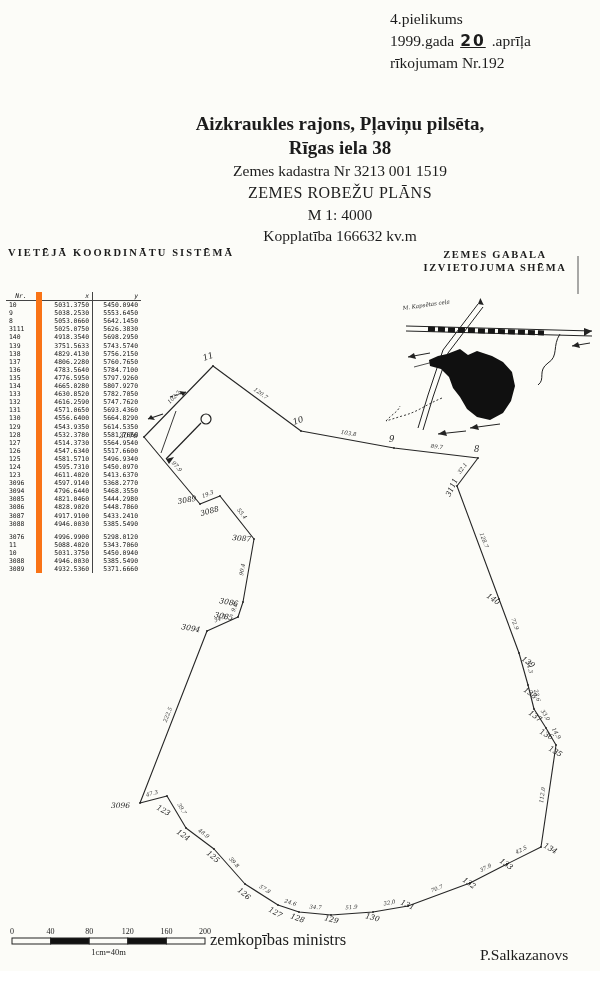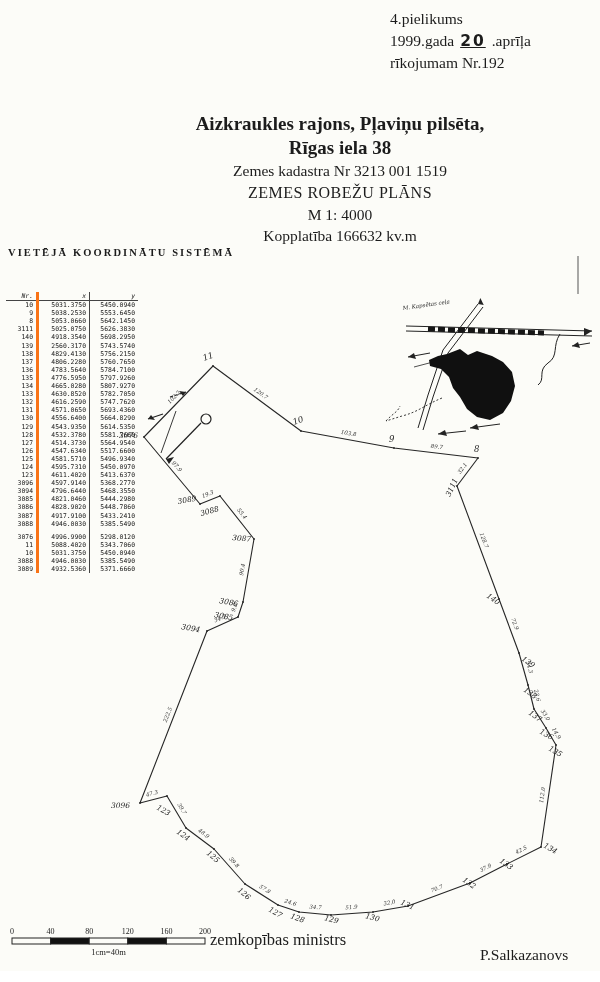--- a/index.html
+++ b/index.html
@@ -15,21 +15,21 @@
   .t5{font-size:15.5px;line-height:21px;}
   .t6{font-size:15.5px;line-height:21px;}
   .coords-hdr{position:absolute;left:8px;top:246px;font-size:10.5px;font-weight:bold;
               letter-spacing:2.1px;line-height:13px;white-space:nowrap;}
   .coords-hdr .l1{margin-left:8px;}
   .schema-hdr{position:absolute;left:396px;top:248px;width:198px;text-align:center;
               font-size:10.5px;font-weight:bold;letter-spacing:1.6px;line-height:13px;}
   #coords-table{position:absolute;left:6px;top:292px;border-collapse:collapse;
                 font-family:"DejaVu Sans Mono",monospace;font-size:6.4px;line-height:8.1px;color:#161616;}
   #coords-table td{padding:0 3px;white-space:nowrap;}
-  #coords-table td.nr{min-width:24px;text-align:right;border-right:3px solid #f97316;}
+  #coords-table td.nr{min-width:24px;border-right:6px solid #f97316;}
   #coords-table td.cx{min-width:44px;text-align:right;border-right:1px solid #444;}
   #coords-table td.cy{min-width:42px;text-align:right;}
   #coords-table thead td{border-bottom:1px solid #444;text-align:center;font-style:italic;}
   #coords-table tr.spacer td{height:5px;}
   .plan-svg{position:absolute;left:0;top:0;}
   .footer-text{position:absolute;left:210px;top:924px;font-size:16.5px;line-height:31px;}
   .signature{position:absolute;left:480px;top:946px;font-size:15.5px;
              border-bottom:1px solid #aaa;padding-bottom:11px;}
 </style>
 </head>
@@ -49,20 +49,24 @@
     <div class="t3">Zemes kadastra Nr 3213 001 1519</div>
     <div class="t4">ZEMES ROBEŽU PLĀNS</div>
     <div class="t5">M 1: 4000</div>
     <div class="t6">Kopplatība 166632 kv.m</div>
   </div>
 
   <div class="coords-hdr">
     <div>VIETĒJĀ KOORDINĀTU SISTĒMĀ</div>
   </div>
 
+  <div class="schema-hdr">
+    <div>ZEMES GABALA</div>
+    <div>IZVIETOJUMA SHĒMA</div>
+  </div>
 
   <table id="coords-table">
     <thead>
         <tr>
           <td class="nr">Nr.</td>
           <td class="cx">x</td>
           <td class="cy">y</td>
         </tr>
       </thead>
     <tbody>
@@ -86,21 +90,21 @@
           <td class="cx">5025.0750</td>
           <td class="cy">5626.3830</td>
         </tr>
         <tr>
           <td class="nr">140</td>
           <td class="cx">4918.3540</td>
           <td class="cy">5698.2950</td>
         </tr>
         <tr>
           <td class="nr">139</td>
-          <td class="cx">2560.3170</td>
+          <td class="cx">3751.5633</td>
           <td class="cy">5743.5740</td>
         </tr>
         <tr>
           <td class="nr">138</td>
           <td class="cx">4829.4130</td>
           <td class="cy">5756.2150</td>
         </tr>
         <tr>
           <td class="nr">137</td>
           <td class="cx">4806.2280</td>

